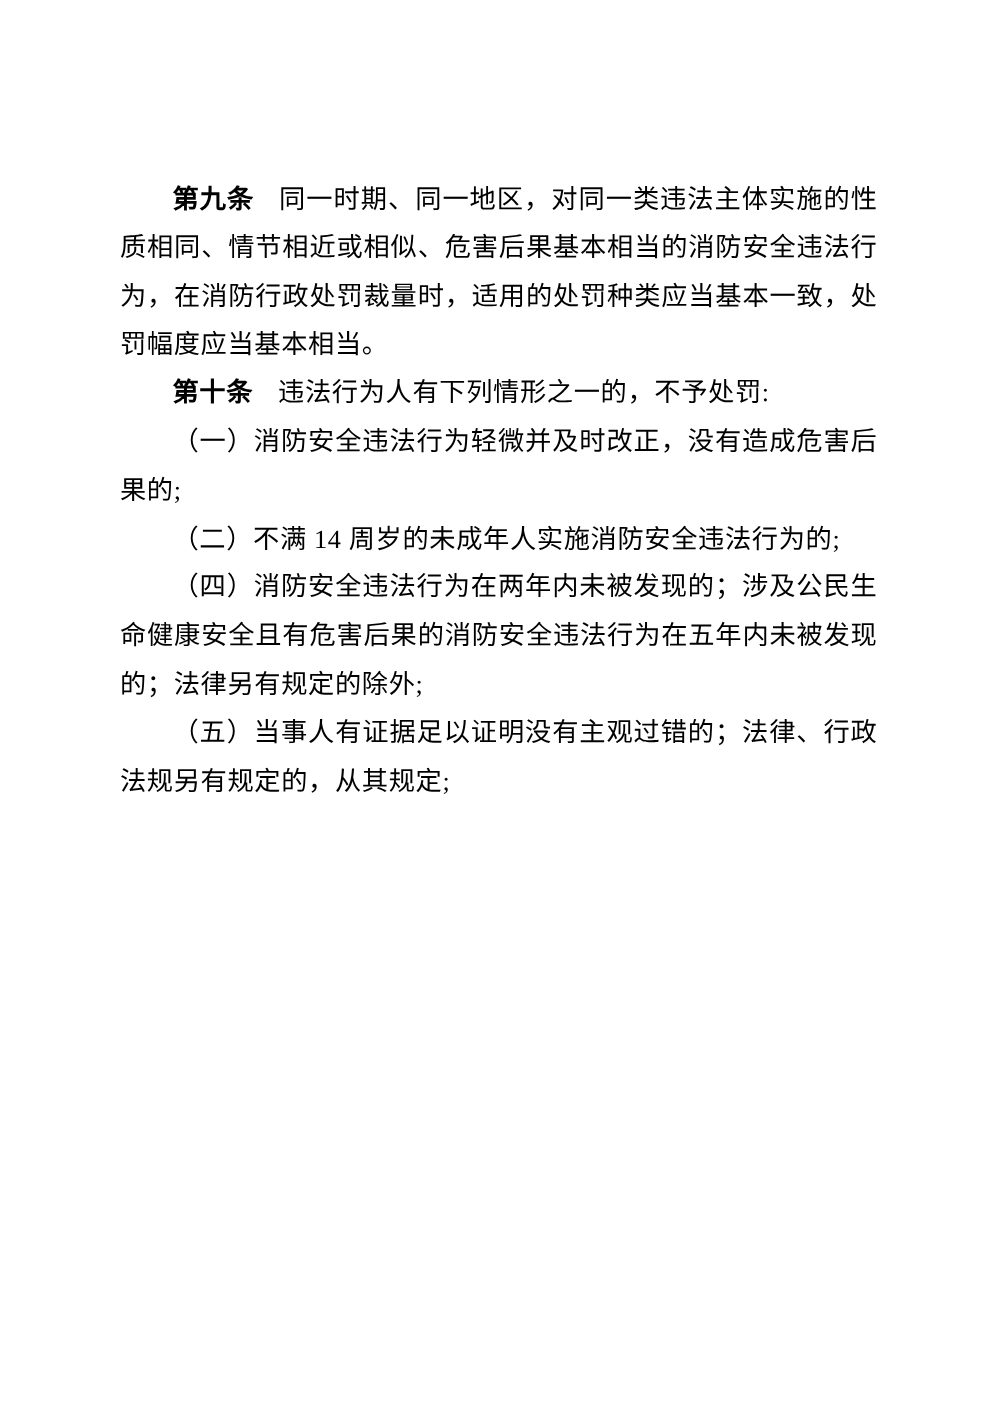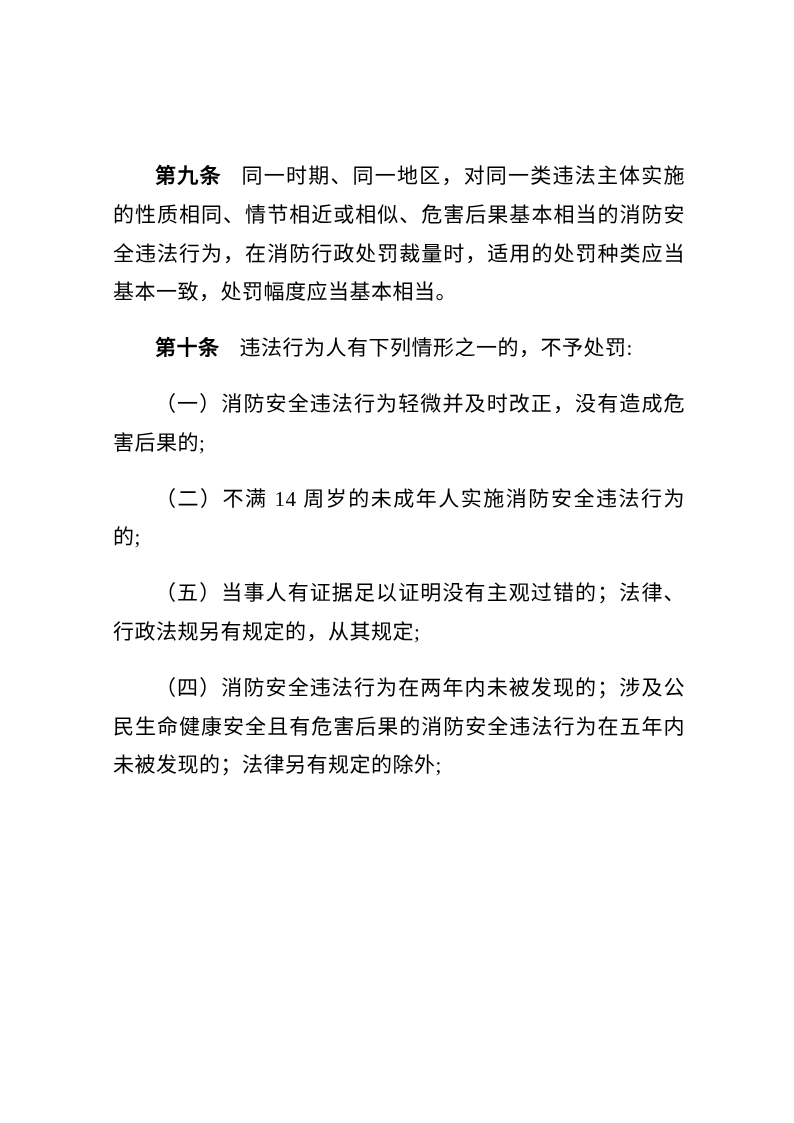--- a/index.html
+++ b/index.html
@@ -17,21 +17,21 @@
     top: 140px;
     width: 606px;
     color: #000000;
     font-size: 21px;
     line-height: 38.8px;
     letter-spacing: 0.5px;
     text-align: justify;
     text-justify: inter-ideograph;
   }
   .para {
-    margin: 17px;
+    margin: 0;
     padding: 0;
     text-indent: 2em;
   }
   .lead {
     font-weight: bold;
     margin-right: 0.95em;
   }
 </style>
 </head>
 <body>
@@ -40,20 +40,20 @@
 
   <p class="para"><span class="lead">第九条</span><span>同一时期、同一地区，对同一类违法主体实施的性质相同、情节相近或相似、危害后果基本相当的消防安全违法行为，在消防行政处罚裁量时，适用的处罚种类应当基本一致，处罚幅度应当基本相当。</span></p>
 
   <p class="para"><span class="lead">第十条</span><span>违法行为人有下列情形之一的，不予处罚:</span></p>
 
   <p class="para">（一）消防安全违法行为轻微并及时改正，没有造成危害后果的;</p>
 
   <p class="para">（二）不满 14 周岁的未成年人实施消防安全违法行为的;</p>
 
 
+  <p class="para">（四）消防安全违法行为在两年内未被发现的；涉及公民生命健康安全且有危害后果的消防安全违法行为在五年内未被发现的；法律另有规定的除外;</p>
+
   <p class="para">（五）当事人有证据足以证明没有主观过错的；法律、行政法规另有规定的，从其规定;</p>
-
-  <p class="para">（四）消防安全违法行为在两年内未被发现的；涉及公民生命健康安全且有危害后果的消防安全违法行为在五年内未被发现的；法律另有规定的除外;</p>
 
 
 
 
 </div>
 
 </body></html>

